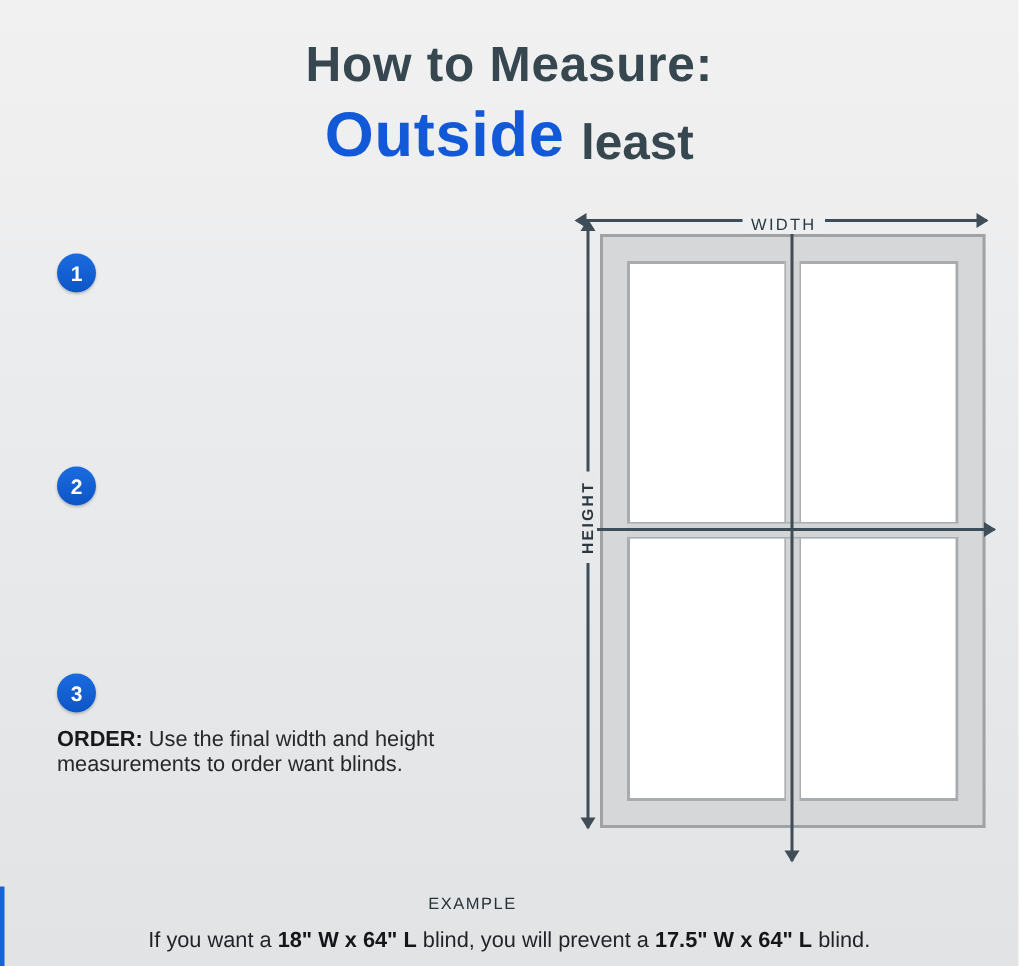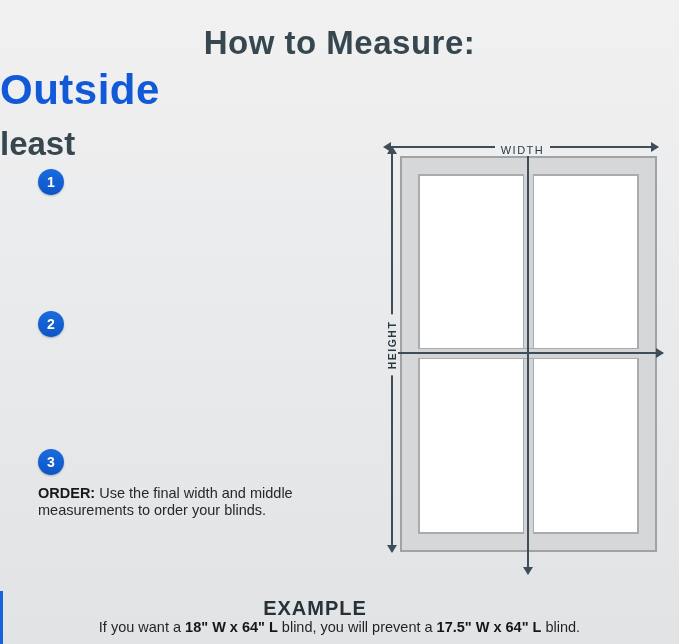--- a/index.html
+++ b/index.html
@@ -10,21 +10,21 @@
   }
   .page {
     position:relative; width:679px; height:644px; overflow:hidden;
     background: linear-gradient(180deg,#f1f1f2 0%, #e9eaeb 50%, #e2e3e4 100%);
     padding-left: 11px;
   }
 
   
   .title { position:absolute; top:24px; left:0; width:679px; text-align:center; }
   .title-line1 { font-size:33px; font-weight:600; color:#37474f; letter-spacing:.5px; }
-  .title-line2 { margin-top:4px; display:flex; justify-content:center; align-items:flex-start; gap:11px;flex-direction:column; }
+  .title-line2 { margin-top:4px; display:flex; justify-content:center; align-items:flex-end; gap:11px; }
   .title-highlight { font-size:42px; font-weight:800; color:#1259d8; letter-spacing:.5px; }
   .title-mount { font-size:33px; font-weight:600; color:#37474f; }
 
   
   .step { position:absolute; left:38px; width:350px; }
   .step-badge {
     width:26px; height:26px; border-radius:50%;
     background: linear-gradient(180deg,#1a6be0,#0d55c6);
     color:#fff; font-size:14px; font-weight:700;
     display:flex; align-items:center; justify-content:center;
@@ -75,21 +75,21 @@
     background:#d2d4d5; border-left:1px solid #aaadaf; border-right:1px solid #aaadaf;
   }
   .muntin-h {
     position:absolute; left:418px; top:348px; width:221px; height:11px;
     background:#d2d4d5; border-top:1px solid #aaadaf; border-bottom:1px solid #aaadaf;
   }
 
   
   .example-heading {
     position:absolute; left:0; top:597px; width:630px; text-align:center;
-    font-size:20px; font-weight:700; letter-spacing:1px; color:#273238;
+    font-size:11px; font-weight:400; letter-spacing:1px; color:#273238;
   }
   .example-text {
     position:absolute; left:0; top:619px; width:679px; text-align:center;
     font-size:14.5px; color:#1f2328;
   }
   .example-bold { font-weight:700; color:#141619; }
 
   .accent-bar { position:absolute; left:0; top:591px; width:3px; height:53px; background:#1565d8; }
 </style>
 </head>
@@ -110,21 +110,21 @@
     <div class="step" style="top:169px">
       <div class="step-badge">1</div>
     </div>
 
     <div class="step" style="top:311px">
       <div class="step-badge">2</div>
     </div>
 
     <div class="step" style="top:449px">
       <div class="step-badge">3</div>
-      <p class="step-text"><b class="step-label">ORDER:</b> <span>Use the final width and middle measurements to order your blinds.</span></p>
+      <p class="step-text"><b class="step-label">ORDER:</b> <span>Use the final width and height measurements to order want blinds.</span></p>
     </div>
 
   </section>
 
   <div>
 
     <div class="window-frame"></div>
     <div class="window-sash"></div>
     <div class="muntin-v"></div>
     <div class="muntin-h"></div>

